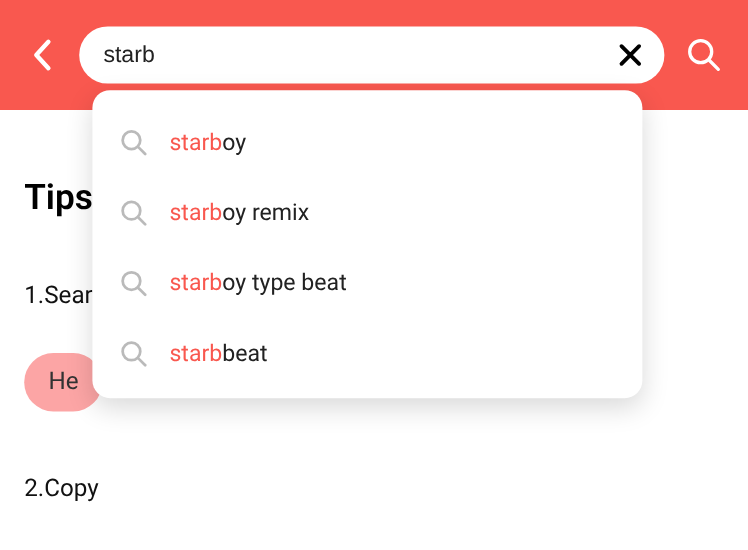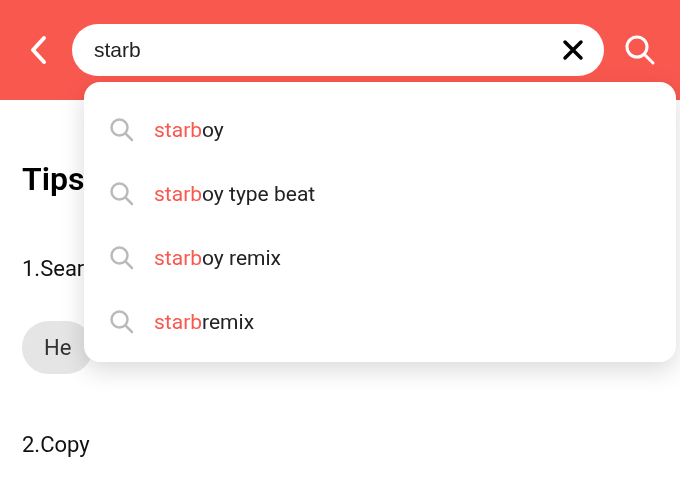--- a/index.html
+++ b/index.html
@@ -70,37 +70,37 @@
       color: #000;
       margin-top: 30px;
     }
     .tip-line {
       font-size: 22px;
       color: #111;
       margin-top: 58px;
     }
     .chip {
       display: inline-block;
-      background: #e5e5e5;
+      background: #fca5a5;
       border-radius: 28px;
       padding: 14px 22px;
       font-size: 22px;
       color: #333;
       margin-top: 40px;
     }
     .tip-line2 {
       font-size: 22px;
       color: #111;
       margin-top: 58px;
     }
     .dropdown {
       position: absolute;
       top: 82px;
       left: 84px;
-      width: 592px;
+      width: 500px;
       background: #fff;
       border-radius: 16px;
       box-shadow: 0 8px 24px rgba(0,0,0,0.15);
       padding: 16px 0 8px 0;
     }
     .dropdown-item {
       display: flex;
       align-items: center;
       gap: 18px;
       padding: 18px 24px;
@@ -165,33 +165,33 @@
       </div>
       <span class="suggestion-text"><span class="highlight">starb</span><span>oy</span></span>
     </div>
     <div class="dropdown-item">
       <div class="dropdown-icon">
         <svg width="26" height="26" viewBox="0 0 26 26" fill="none">
           <circle cx="10.5" cy="10.5" r="8" stroke="#555" stroke-width="2.5"></circle>
           <path d="M17 17 L23 23" stroke="#555" stroke-width="2.5" stroke-linecap="round"></path>
         </svg>
       </div>
+      <span class="suggestion-text"><span class="highlight">starb</span><span>oy remix</span></span>
+    </div>
+    <div class="dropdown-item">
+      <div class="dropdown-icon">
+        <svg width="26" height="26" viewBox="0 0 26 26" fill="none">
+          <circle cx="10.5" cy="10.5" r="8" stroke="#555" stroke-width="2.5"></circle>
+          <path d="M17 17 L23 23" stroke="#555" stroke-width="2.5" stroke-linecap="round"></path>
+        </svg>
+      </div>
       <span class="suggestion-text"><span class="highlight">starb</span><span>oy type beat</span></span>
     </div>
     <div class="dropdown-item">
       <div class="dropdown-icon">
         <svg width="26" height="26" viewBox="0 0 26 26" fill="none">
           <circle cx="10.5" cy="10.5" r="8" stroke="#555" stroke-width="2.5"></circle>
           <path d="M17 17 L23 23" stroke="#555" stroke-width="2.5" stroke-linecap="round"></path>
         </svg>
       </div>
-      <span class="suggestion-text"><span class="highlight">starb</span><span>oy remix</span></span>
-    </div>
-    <div class="dropdown-item">
-      <div class="dropdown-icon">
-        <svg width="26" height="26" viewBox="0 0 26 26" fill="none">
-          <circle cx="10.5" cy="10.5" r="8" stroke="#555" stroke-width="2.5"></circle>
-          <path d="M17 17 L23 23" stroke="#555" stroke-width="2.5" stroke-linecap="round"></path>
-        </svg>
-      </div>
-      <span class="suggestion-text"><span class="highlight">starb</span><span>remix</span></span>
+      <span class="suggestion-text"><span class="highlight">starb</span><span>beat</span></span>
     </div>
   </div>
 
 </body></html>

